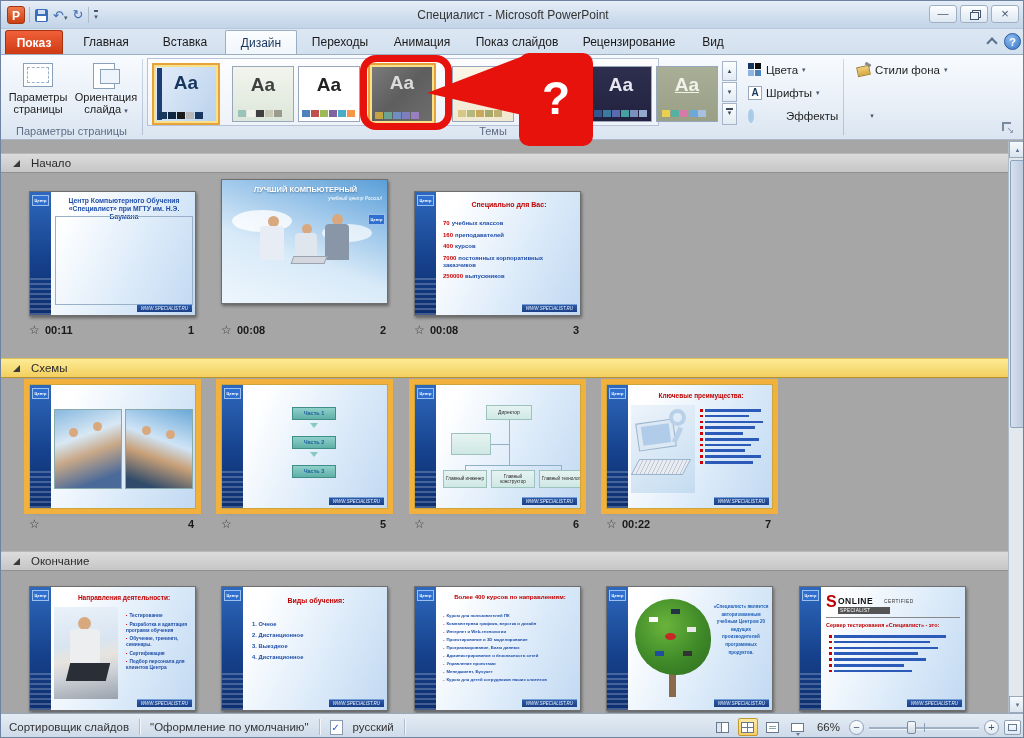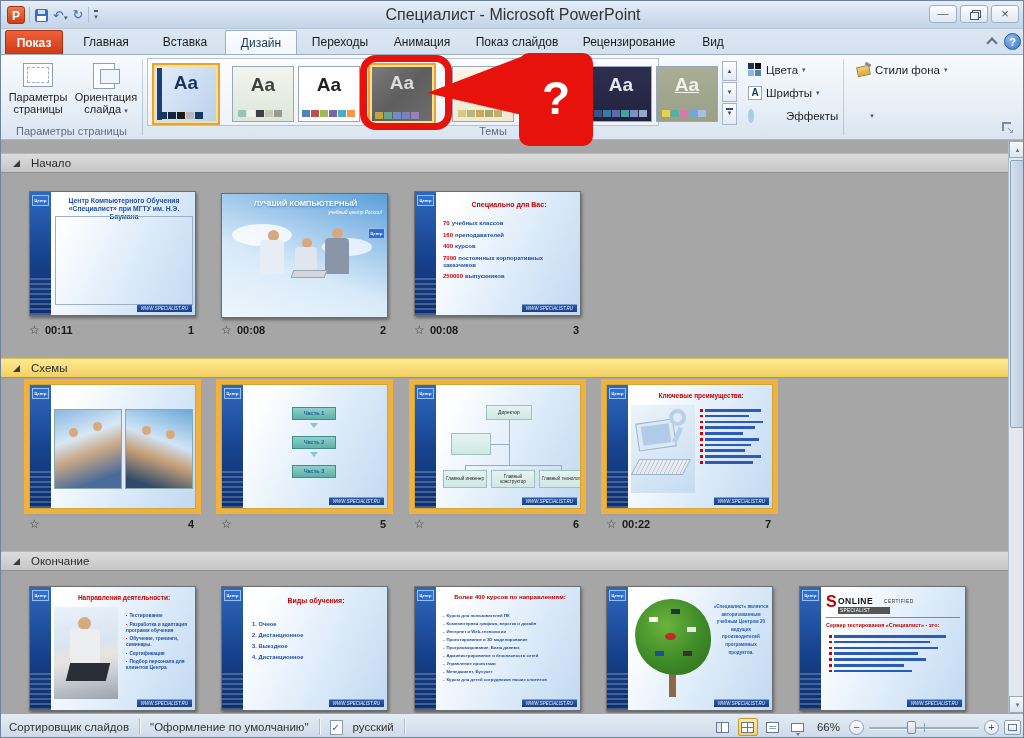--- a/index.html
+++ b/index.html
@@ -15,21 +15,21 @@
     border:1px solid #a33610; }
   .qat { position:absolute; left:28px; top:4px; height:20px; display:flex; align-items:center; gap:5px; }
   .qsep { width:1px; height:16px; background:#aebccf; }
   .floppy { width:13px; height:13px; background:#3a6ebc; border-radius:2px; position:relative; }
   .floppy::before { content:""; position:absolute; left:3px; top:1px; width:7px; height:4px; background:#cfe0f4; }
   .floppy::after { content:""; position:absolute; left:2px; bottom:1px; width:9px; height:5px; background:#fff; }
   .uglyph { color:#3f6cae; font-size:13px; line-height:14px; }
   .dd { color:#4a5a70; font-size:7px; }
   .qmore { display:inline-block; border-top:2px solid #4a5a70; color:#4a5a70; font-size:7px; line-height:7px; padding-top:1px; }
   .wtitle { position:absolute; left:0; top:0; width:100%; height:28px; text-align:center; line-height:28px;
-    font-size:16px; color:#333; }
+    font-size:12px; color:#333; }
   .wbtns { position:absolute; right:6px; top:4px; display:flex; gap:3px; }
   .wbtn { width:28px; height:18px; border:1px solid #9fb0c4; border-radius:3px;
     background:linear-gradient(#fdfeff,#dde7f2); text-align:center; line-height:15px; font-size:11px; color:#45566c; }
   .rsq { position:relative; display:inline-block; width:9px; height:8px; margin-top:4px; }
   .rsq::before { content:""; position:absolute; left:2px; top:0; width:7px; height:6px; border:1px solid #45566c; }
   .rsq::after { content:""; position:absolute; left:0; top:2px; width:7px; height:6px; border:1px solid #45566c; background:#eef3f9; }
 
   
   .tabrow { position:absolute; left:0; top:28px; width:1024px; height:25px; background:linear-gradient(#dce7f3,#d3e0ee); }
   .tab { position:absolute; top:1px; height:24px; text-align:center; font-size:12px; color:#1a1a1a; line-height:24px; }
@@ -377,21 +377,21 @@
       </div>
       <div class="abs" style="left:25px;top:24px;width:138px;height:89px;border:1px solid #9ab0c8;background:linear-gradient(180deg,#c2dcf2 0%,#a8cbe8 34%,#c8b89c 46%,#9a8a70 62%,#5f7e4e 76%,#587родом 0) , linear-gradient(180deg,#c2dcf2 0%,#a8cbe8 34%,#c8b89c 46%,#9a8a70 62%,#5f7e4e 78%,#6e8aa6 88%,#8aa4bc 100%);"></div>
       <div class="surl">www.specialist.ru</div>
     </div>
     <div class="foot" style="left:28px;top:182px;">
       <span class="star">☆</span>
       <span class="ftime">00:11</span>
       <span class="fnum">1</span>
     </div>
 
-    <div class="sl" style="left:220px;top:52px;">
+    <div class="sl" style="left:220px;top:38px;">
       <div class="abs" style="inset:0;background:linear-gradient(200deg,#5a9fd8 0%,#9cc6ea 30%,#d8eaf8 60%,#eef6fd 100%);"></div>
       <div class="abs" style="left:10px;top:30px;width:60px;height:22px;border-radius:50%;background:rgba(255,255,255,.8);"></div>
       <div class="abs" style="left:100px;top:44px;width:50px;height:18px;border-radius:50%;background:rgba(255,255,255,.7);"></div>
       <div class="abs" style="left:0;top:5px;width:167px;text-align:center;color:#fff;font-weight:bold;font-size:7.5px;text-shadow:0 1px 2px rgba(0,60,120,.5);">ЛУЧШИЙ КОМПЬЮТЕРНЫЙ</div>
       <div class="abs" style="left:80px;top:16px;width:80px;text-align:right;color:#fff;font-size:4.8px;font-style:italic;">учебный центр России!</div>
       <span class="head" style="left:46px;top:36px;width:11px;height:11px;"></span>
       <span class="torso" style="left:38px;top:46px;width:24px;height:34px;background:#e8ecf4;"></span>
       <span class="head" style="left:80px;top:44px;width:10px;height:10px;"></span>
       <span class="torso" style="left:73px;top:53px;width:22px;height:28px;background:#dfe6ee;"></span>
       <span class="head" style="left:110px;top:34px;width:11px;height:11px;"></span>

